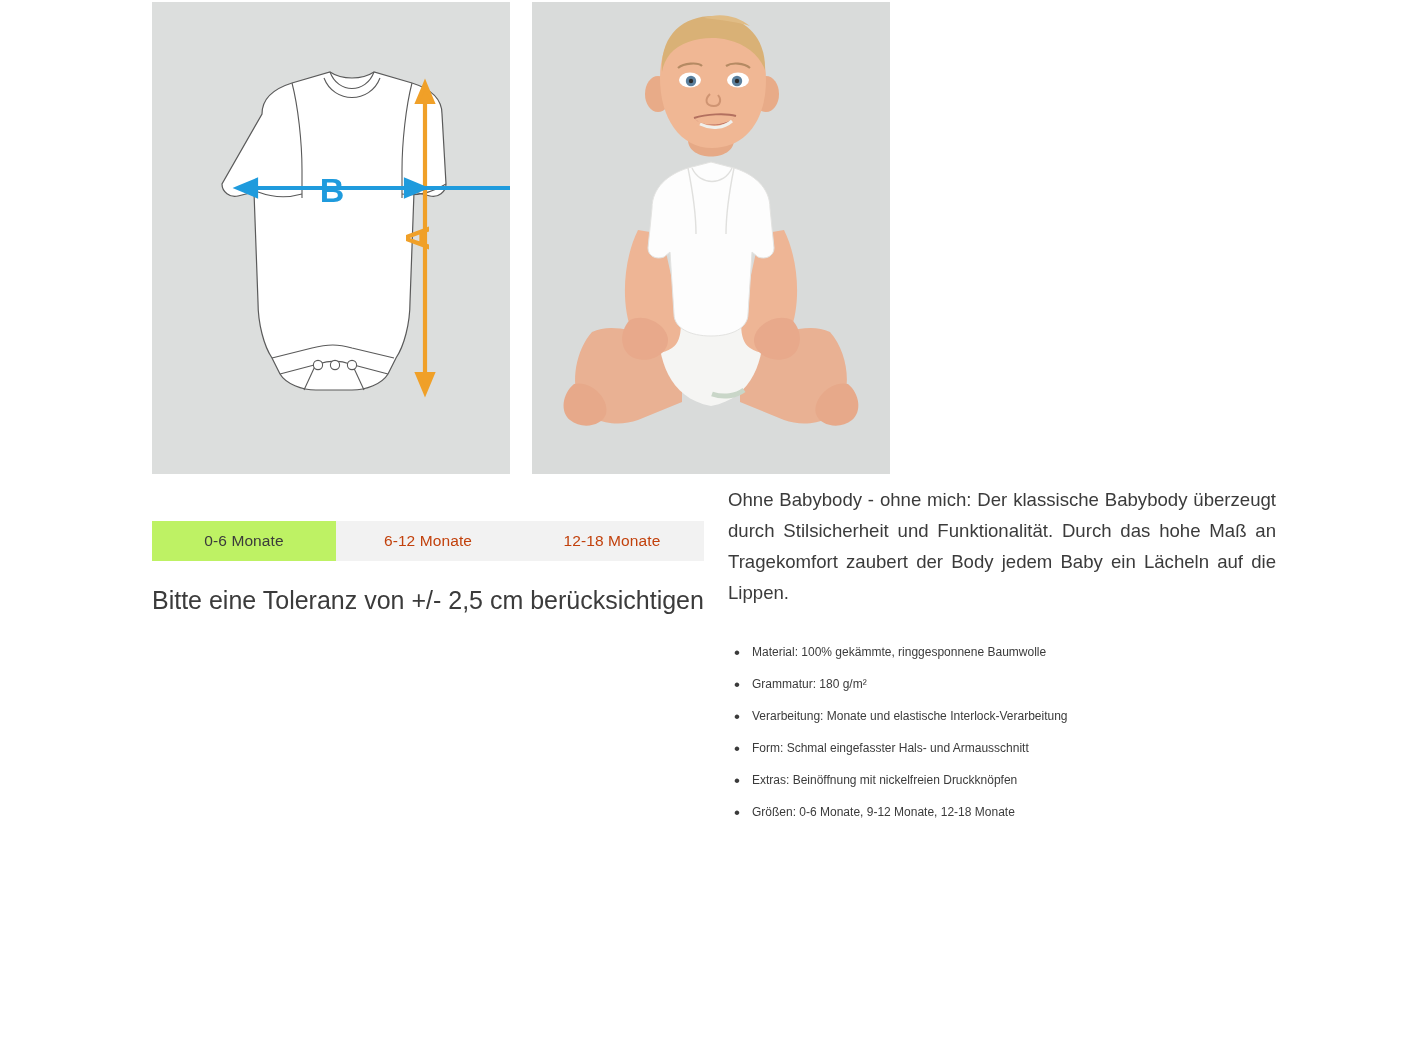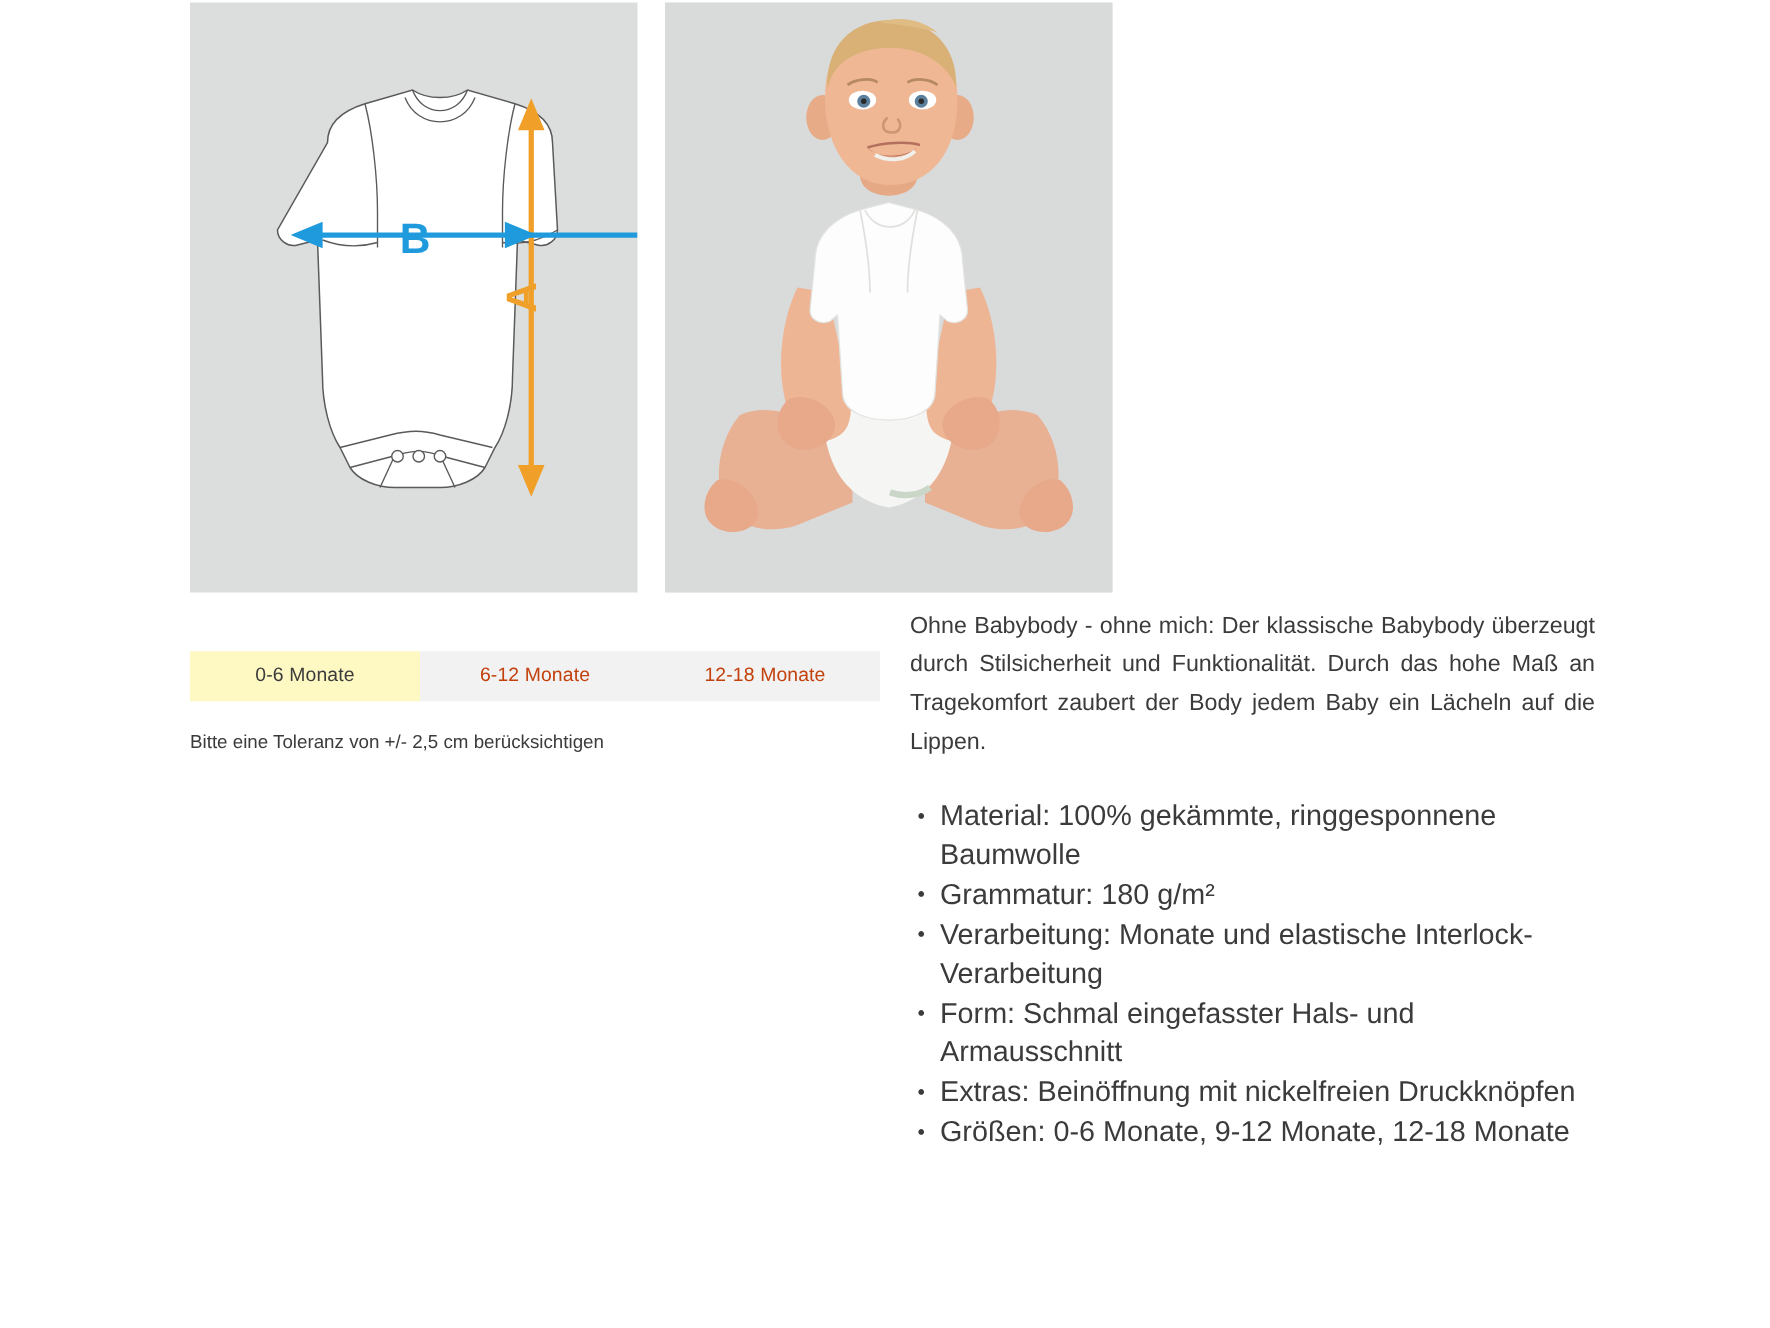--- a/index.html
+++ b/index.html
@@ -61,30 +61,30 @@
     flex: 1 1 0;
     display: flex;
     align-items: center;
     justify-content: center;
     font-size: 15.5px;
     color: #c2410c;
     letter-spacing: .1px;
     cursor: pointer;
   }
   .size-tab.active {
-    background: #fef9c3;
+    background: #bef264;
     color: #3b3b3b;
   }
 
   .tolerance-note {
     position: absolute;
     left: 152px;
     top: 583px;
     width: 560px;
-    font-size: 15px;
+    font-size: 25px;
     color: #3b3b3b;
     line-height: 1.4;
   }
 
   
   .desc-col {
     position: absolute;
     left: 728px;
     top: 484px;
     width: 548px;
@@ -99,21 +99,21 @@
     hyphens: manual;
   }
   .spec-list {
     list-style: none;
     margin: 29px 0 0 0;
     padding: 0;
   }
   .spec-list li {
     position: relative;
     padding-left: 24px;
-    font-size: 23px;
+    font-size: 12px;
     line-height: 31px;
     color: #3b3b3b;
     margin-bottom: 1px;
   }
   .spec-list li::before {
     content: "•";
     position: absolute;
     left: 6px;
     top: 0;
     font-size: 17px;

